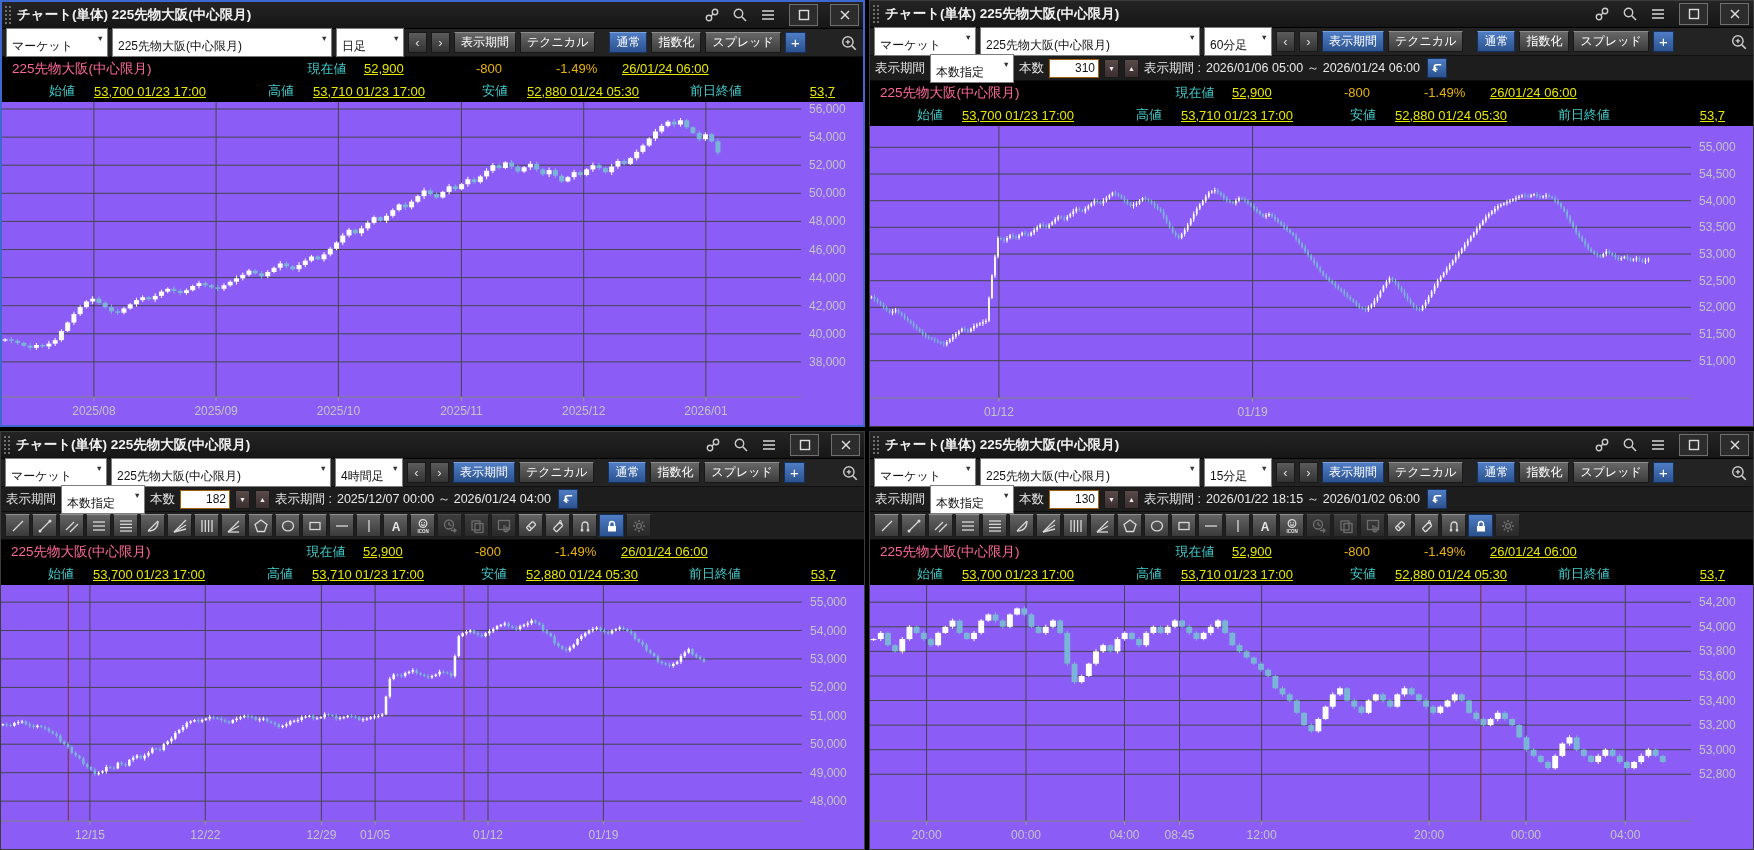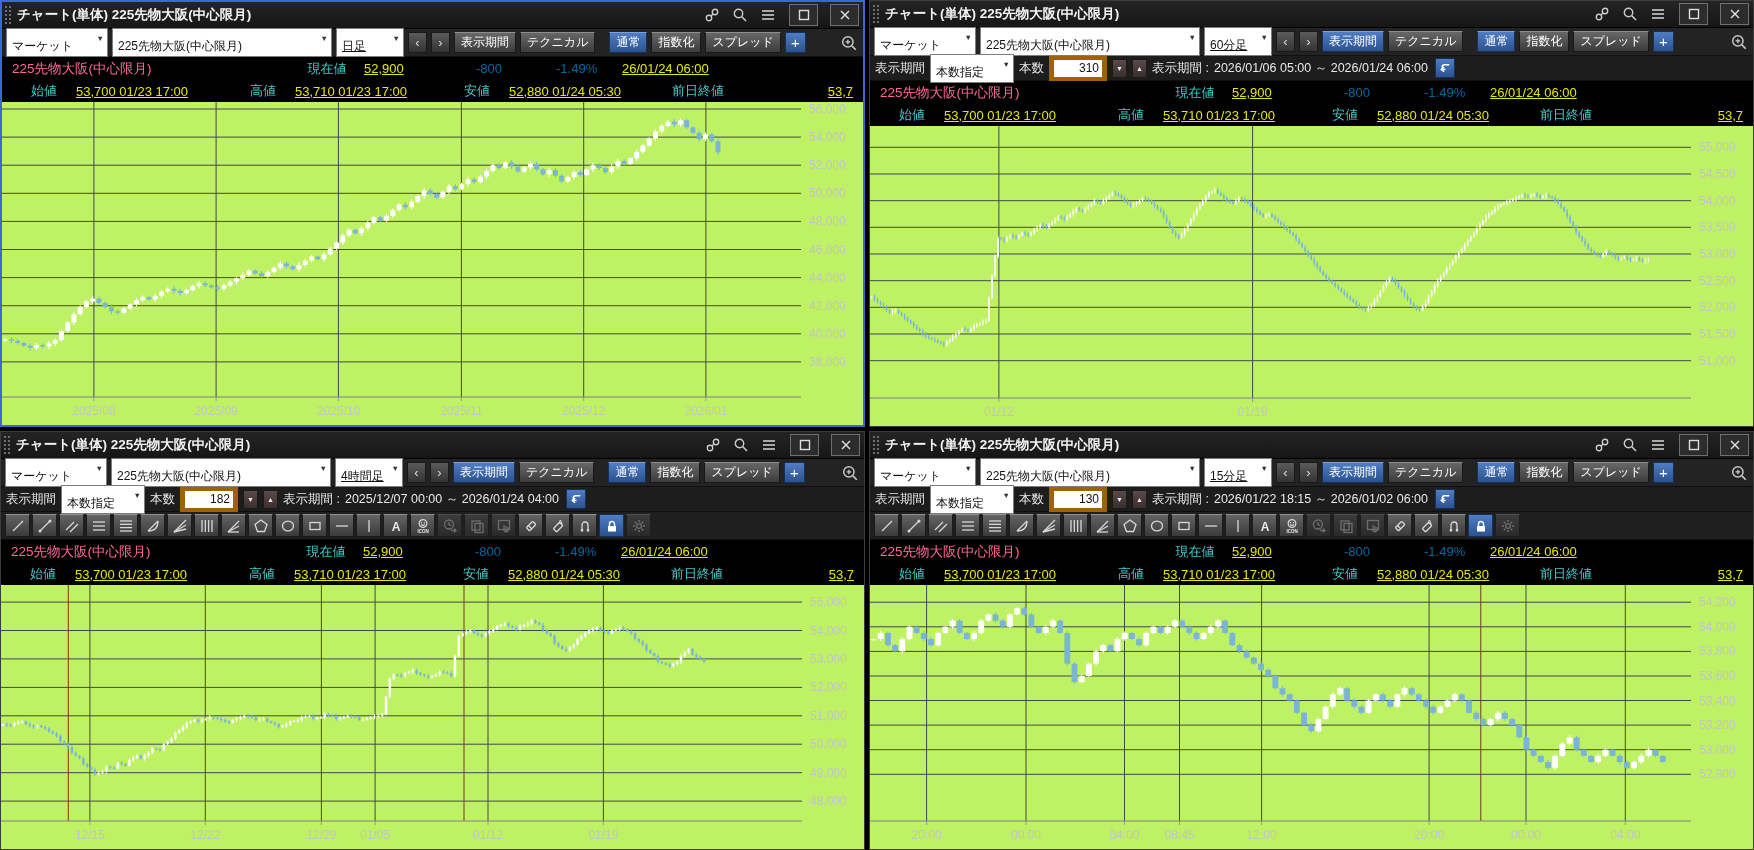--- a/index.html
+++ b/index.html
@@ -12,57 +12,57 @@
   .ptitle{color:#f2f2f2;font-size:13.5px;font-weight:bold;white-space:nowrap;overflow:hidden;}
   .ticons{margin-left:auto;display:flex;align-items:center;gap:10px;}
   .ticon{width:18px;height:18px;display:flex;align-items:center;justify-content:center;}
   .winbox{width:27px;height:20px;border:1px solid #6f6f6f;background:#2c2c2c;display:flex;align-items:center;justify-content:center;margin-left:2px;}
   
   .toolbar{height:27px;flex:0 0 27px;background:#232323;display:flex;align-items:center;gap:4px;padding:0 4px;border-bottom:1px solid #101010;}
   .sel{background:#fff;color:#111;border:1px solid #7d7d7d;height:19px;display:flex;align-items:center;padding:8px 17px 0 5px;position:relative;font-size:12px;white-space:nowrap;box-sizing:content-box;}
   .sel:after{content:"▼";position:absolute;right:3px;top:5px;font-size:7.5px;color:#333;}
   .sel.market{width:78px;}
   .sel.symbol{width:196px;}
-  .sel.tf{width:44px;text-decoration:underline;}
+  .sel.tf{width:44px;}
   .navbtn{width:19px;height:21px;background:linear-gradient(#5b5b5b,#333);border:1px solid #191919;color:#ddd;font-size:13px;display:flex;align-items:center;justify-content:center;padding:0;}
   .tbtn{height:21px;padding:0 6px;color:#fff;font-size:12px;background:linear-gradient(#676767,#3c3c3c);border:1px solid #181818;border-top-color:#8d8d8d;display:flex;align-items:center;white-space:nowrap;}
   .tbtn.blue{background:linear-gradient(#4f7dc4,#2b528f);border-color:#16305c;border-top-color:#7aa2d8;}
   .plusbtn{width:21px;height:21px;background:linear-gradient(#4f7dc4,#2b528f);border:1px solid #16305c;color:#fff;font-size:15px;display:flex;align-items:center;justify-content:center;padding:0;}
   .zoomicon{margin-left:auto;width:20px;height:20px;display:flex;align-items:center;justify-content:center;}
   .gap1{width:6px;}
   
   .periodrow{height:24px;flex:0 0 24px;background:#1d1d1d;display:flex;align-items:center;gap:5px;padding:0 5px;border-bottom:1px solid #0d0d0d;color:#e8e8e8;font-size:12.5px;}
   .sel.mode{width:60px;}
-  .cntinput{width:42px;height:17px;background:#fff;color:#111;border:5px solid #a16207;font-size:12px;text-align:right;padding:0 3px;font-family:"Liberation Sans",sans-serif;}
+  .cntinput{width:42px;height:17px;background:#fff;color:#111;border:1px solid #a16207;font-size:12px;text-align:right;padding:0 3px;font-family:"Liberation Sans",sans-serif;}
   .spin{width:15px;height:19px;background:linear-gradient(#5a4a4a,#3a2e2e);border:1px solid #1a1a1a;color:#eee;font-size:7px;display:flex;align-items:center;justify-content:center;padding:0;}
   .retbtn{width:20px;height:20px;background:linear-gradient(#4f7dc4,#2b528f);border:1px solid #16305c;display:flex;align-items:center;justify-content:center;padding:0;margin-left:2px;}
   
   .drawrow{height:27px;flex:0 0 27px;background:#1f1f1f;display:flex;align-items:center;gap:2px;padding:0 4px;border-bottom:1px solid #0d0d0d;}
   .dbtn{width:25px;height:23px;background:linear-gradient(#646464,#3a3a3a);border:1px solid #1b1b1b;border-top-color:#909090;display:flex;align-items:center;justify-content:center;padding:0;}
   .dbtn.dim{opacity:.42;}
   .dbtn.blue{background:linear-gradient(#4f7dc4,#2b528f);border-color:#16305c;}
   
   .q1{height:23px;flex:0 0 23px;display:flex;align-items:center;font-size:13px;padding:0 10px;background:#000;white-space:nowrap;}
-  .q2{height:22px;flex:0 0 22px;display:flex;align-items:center;font-size:13px;padding:0 10px;background:#000;white-space:nowrap;}
+  .q2{height:22px;flex:0 0 22px;display:flex;align-items:center;font-size:13px;padding:0 28px;background:#000;white-space:nowrap;}
   .qname{width:278px;color:#ff6699;font-size:13.5px;overflow:hidden;}
   .cyan{color:#44cccc;text-align:center;}
   .yellow{color:#e6e600;text-decoration:underline;}
-  .green{color:#0369a1;}
+  .green{color:#eab308;}
   .q1 .l-cur{width:74px;}
   .q1 .v-cur{width:112px;}
   .q1 .v-chg{width:80px;}
   .q1 .v-pct{width:66px;}
   .q2 .lab{width:64px;}
   .q2 .val1{width:155px;}
   .q2 .val2{width:150px;}
   .q2 .val3{width:153px;}
   .q2 .lab4{width:72px;font-family:Liberation Mono, monospace;}
   .q2 .val4{margin-left:auto;overflow:hidden;}
   
-  .chart{flex:1 1 auto;background:#bef264;position:relative;overflow:hidden;}
+  .chart{flex:1 1 auto;background:#8b5cf6;position:relative;overflow:hidden;}
   svg text{font-family:"Liberation Sans",sans-serif;}
 </style>
 </head>
 <body>
 
 <div id="app">
   <div class="panel active">
     <div class="titlebar">
       <div class="grip"></div>
       <div class="ptitle">チャート(単体) 225先物大阪(中心限月)</div>

